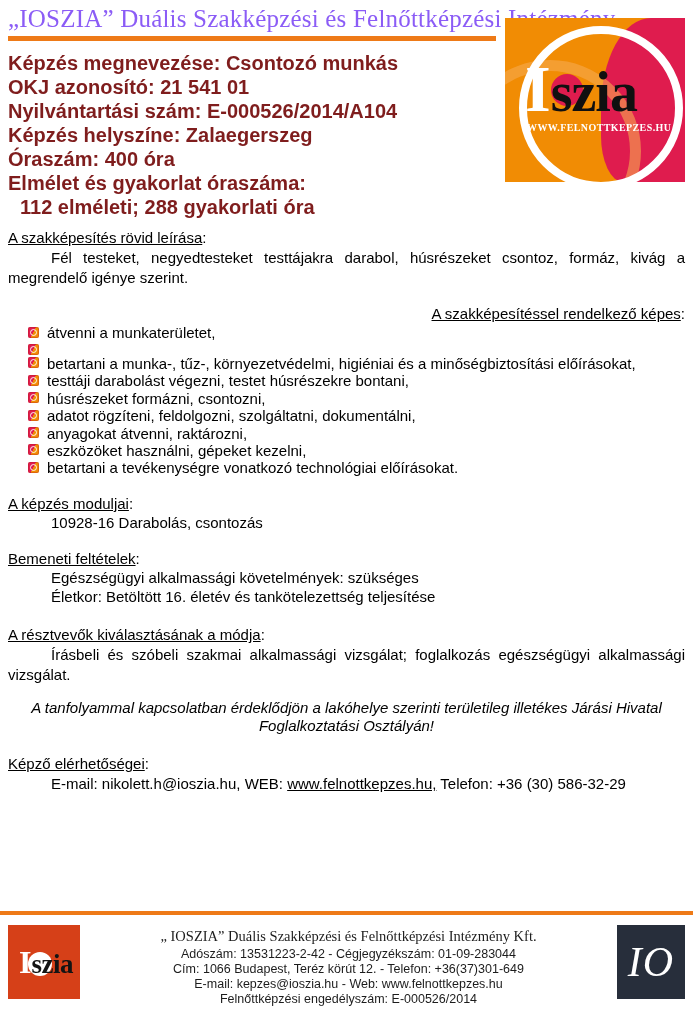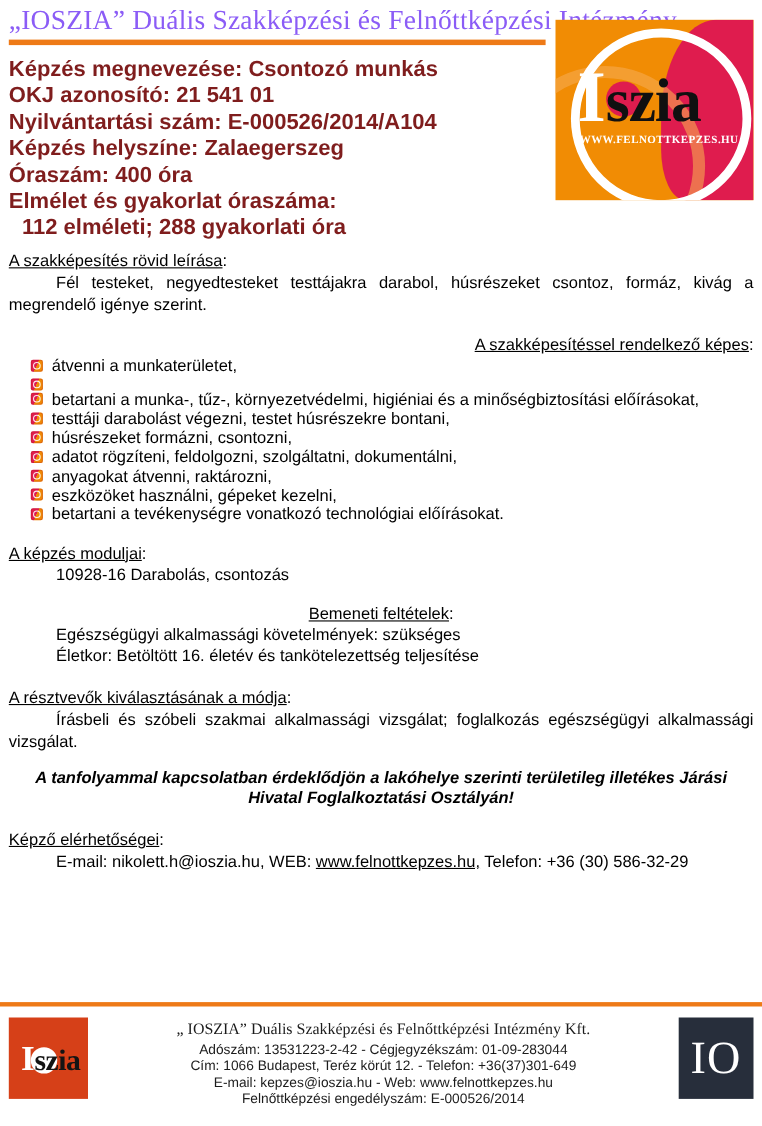--- a/index.html
+++ b/index.html
@@ -46,55 +46,55 @@
 
   
   .sec-h { font-size:15px; line-height:20px; }
   .sec-h .u { text-decoration:underline; }
   .body-par { font-size:15px; line-height:20px; text-align:justify; text-indent:43px; }
   .plain-item { font-size:15px; line-height:18.5px; padding-left:43px; }
 
   .mt-desc { margin-top:9px; }
   .mt-cap  { margin-top:16px;text-align:right; }
   .mt-mod  { margin-top:17px; }
-  .mt-ent  { margin-top:17px;text-align:center; }
+  .mt-ent  { margin-top:17px; }
   .mt-sel  { margin-top:19px; }
   .mt-con  { margin-top:20px; }
 
   .cap-list { list-style:none; }
   .cap-item { display:flex; align-items:flex-start; font-size:15px; line-height:17.4px; }
   .cap-bullet { flex:none; width:11px; height:11px; margin:2.5px 8px 0 20px;
         border-radius:2px; position:relative;
         background:linear-gradient(115deg, #df1c4e 48%, #f18c04 48%);
         box-shadow:inset 0 0 0 1px rgba(180,30,30,.35); }
   .cap-bullet::after { content:""; position:absolute; left:2px; top:2px; width:5px; height:5px;
         border:1px solid rgba(255,255,255,.9); border-radius:50%; }
 
   .notice { margin:14px auto 0; max-width:664px; text-align:center;
-        font-weight:bold; font-style:italic; font-size:15px; line-height:17.5px; }
+        font-weight:normal; font-style:italic; font-size:15px; line-height:17.5px; }
 
   .contact-line { font-size:15px; line-height:20px; padding-left:43px; }
   .link-underline { text-decoration:underline; }
 
   
   .f-divider { height:4px; background:#ee7a17; margin-top:117px; }
   .f-row { display:flex; align-items:flex-start; padding:10px 8px 0; gap:8px; }
   .f-logo-left { position:relative; flex:none; width:72px; height:74px; background:#d64018; overflow:hidden; }
   .f-disc { position:absolute; left:20px; top:27px; width:24px; height:24px;
         background:#fff; border-radius:50%; }
   .f-word { position:absolute; left:11px; top:21px; display:flex; align-items:baseline;
         font-family:"Liberation Serif", serif; font-weight:bold; }
   .f-i { color:#fff; font-size:32px; line-height:1; }
   .f-szia { color:#141414; font-size:27px; line-height:1; letter-spacing:-.5px; }
   .f-center { flex:1; text-align:center; padding-top:3px; color:#1c1c1c; }
   .f-company { font-family:"Liberation Serif", serif; font-size:14.5px; line-height:17px; margin-bottom:2px; }
   .f-line { font-size:12.5px; line-height:14.8px; }
   .f-logo-right { flex:none; width:68px; height:74px; background:#272e3b;
         display:flex; align-items:center; justify-content:center; }
-  .f-io { color:#fff; font-family:"Liberation Serif", serif; font-size:42px; letter-spacing:1px; }
+  .f-io { color:#fff; font-family:"Liberation Serif", serif; font-size:42px; letter-spacing:1px;font-style:italic; }
 </style>
 </head>
 <body>
 
 <div class="page">
   <div class="inner">
 
     <div class="org-title">„IOSZIA” Duális Szakképzési és Felnőttképzési Intézmény</div>
     <div class="head-rule"></div>
 

